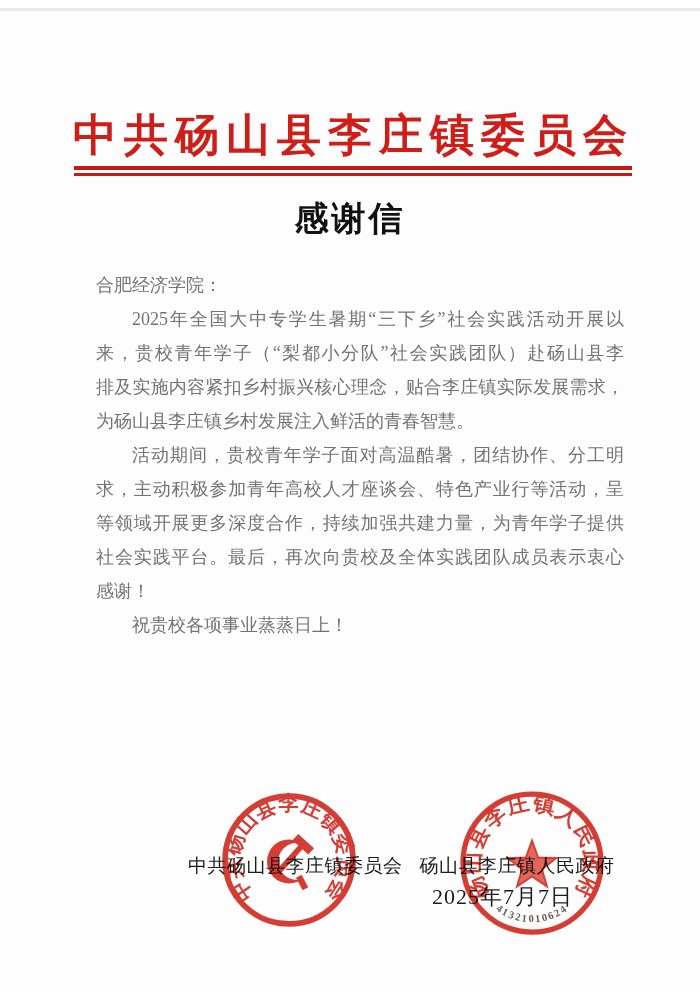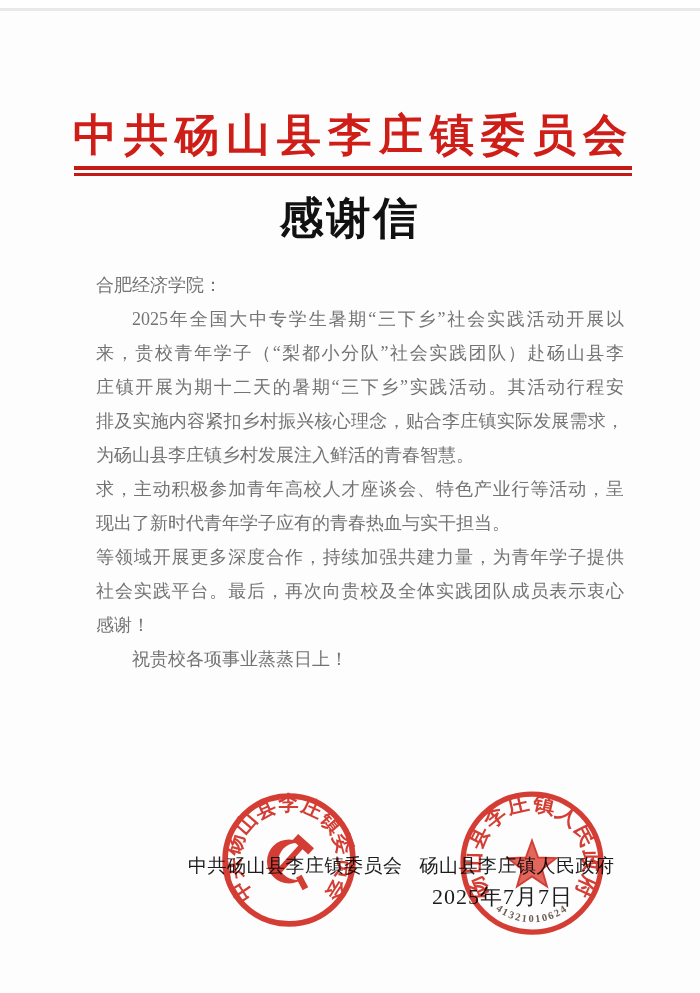--- a/index.html
+++ b/index.html
@@ -36,21 +36,21 @@
     border-top: 4px solid #c41a16;
     padding-top: 3px;
   }
   .double-rule .rule2 {
     height: 3px; background: #c41a16; width: 100%;
   }
   .letter-title {
     position: absolute;
     top: 188px; left: 0; right: 0;
     text-align: center;
-    font-size: 44px;
+    font-size: 34px;
     font-weight: bold;
     letter-spacing: 3px;
     color: #111;
     line-height: 46px;
   }
   .letter-body {
     position: absolute;
     top: 260px; left: 96px; width: 528px;
     font-size: 18px;
     color: #737373;
@@ -113,25 +113,24 @@
     <div class="rule2"></div>
   </div>
 
   <div class="letter-title">感谢信</div>
 
   <div class="letter-body">
     <div class="line">合肥经济学院：</div>
 
   <div class="line indent fill">2025年全国大中专学生暑期“三下乡”社会实践活动开展以</div>
       <div class="line fill">来，贵校青年学子（“梨都小分队”社会实践团队）赴砀山县李</div>
-      <div class="line fill">庄镇开展为期十二天的暑期“三下乡”实践活动。其活动行程安</div>
       <div class="line fill">排及实施内容紧扣乡村振兴核心理念，贴合李庄镇实际发展需求，</div>
       <div class="line">为砀山县李庄镇乡村发展注入鲜活的青春智慧。</div>
+      <div class="line indent fill">活动期间，贵校青年学子面对高温酷暑，团结协作、分工明</div>
       <div class="line fill">求，主动积极参加青年高校人才座谈会、特色产业行等活动，呈</div>
-      <div class="line">现出了新时代青年学子应有的青春热血与实干担当。</div>
       <div class="line fill">等领域开展更多深度合作，持续加强共建力量，为青年学子提供</div>
       <div class="line fill">社会实践平台。最后，再次向贵校及全体实践团队成员表示衷心</div>
       <div class="line">感谢！</div>
       <div class="line indent">祝贵校各项事业蒸蒸日上！</div>
     </div>
 
   <div class="signature-row">
     <span>中共砀山县李庄镇委员会</span>
     <span>砀山县李庄镇人民政府</span>
   </div>

